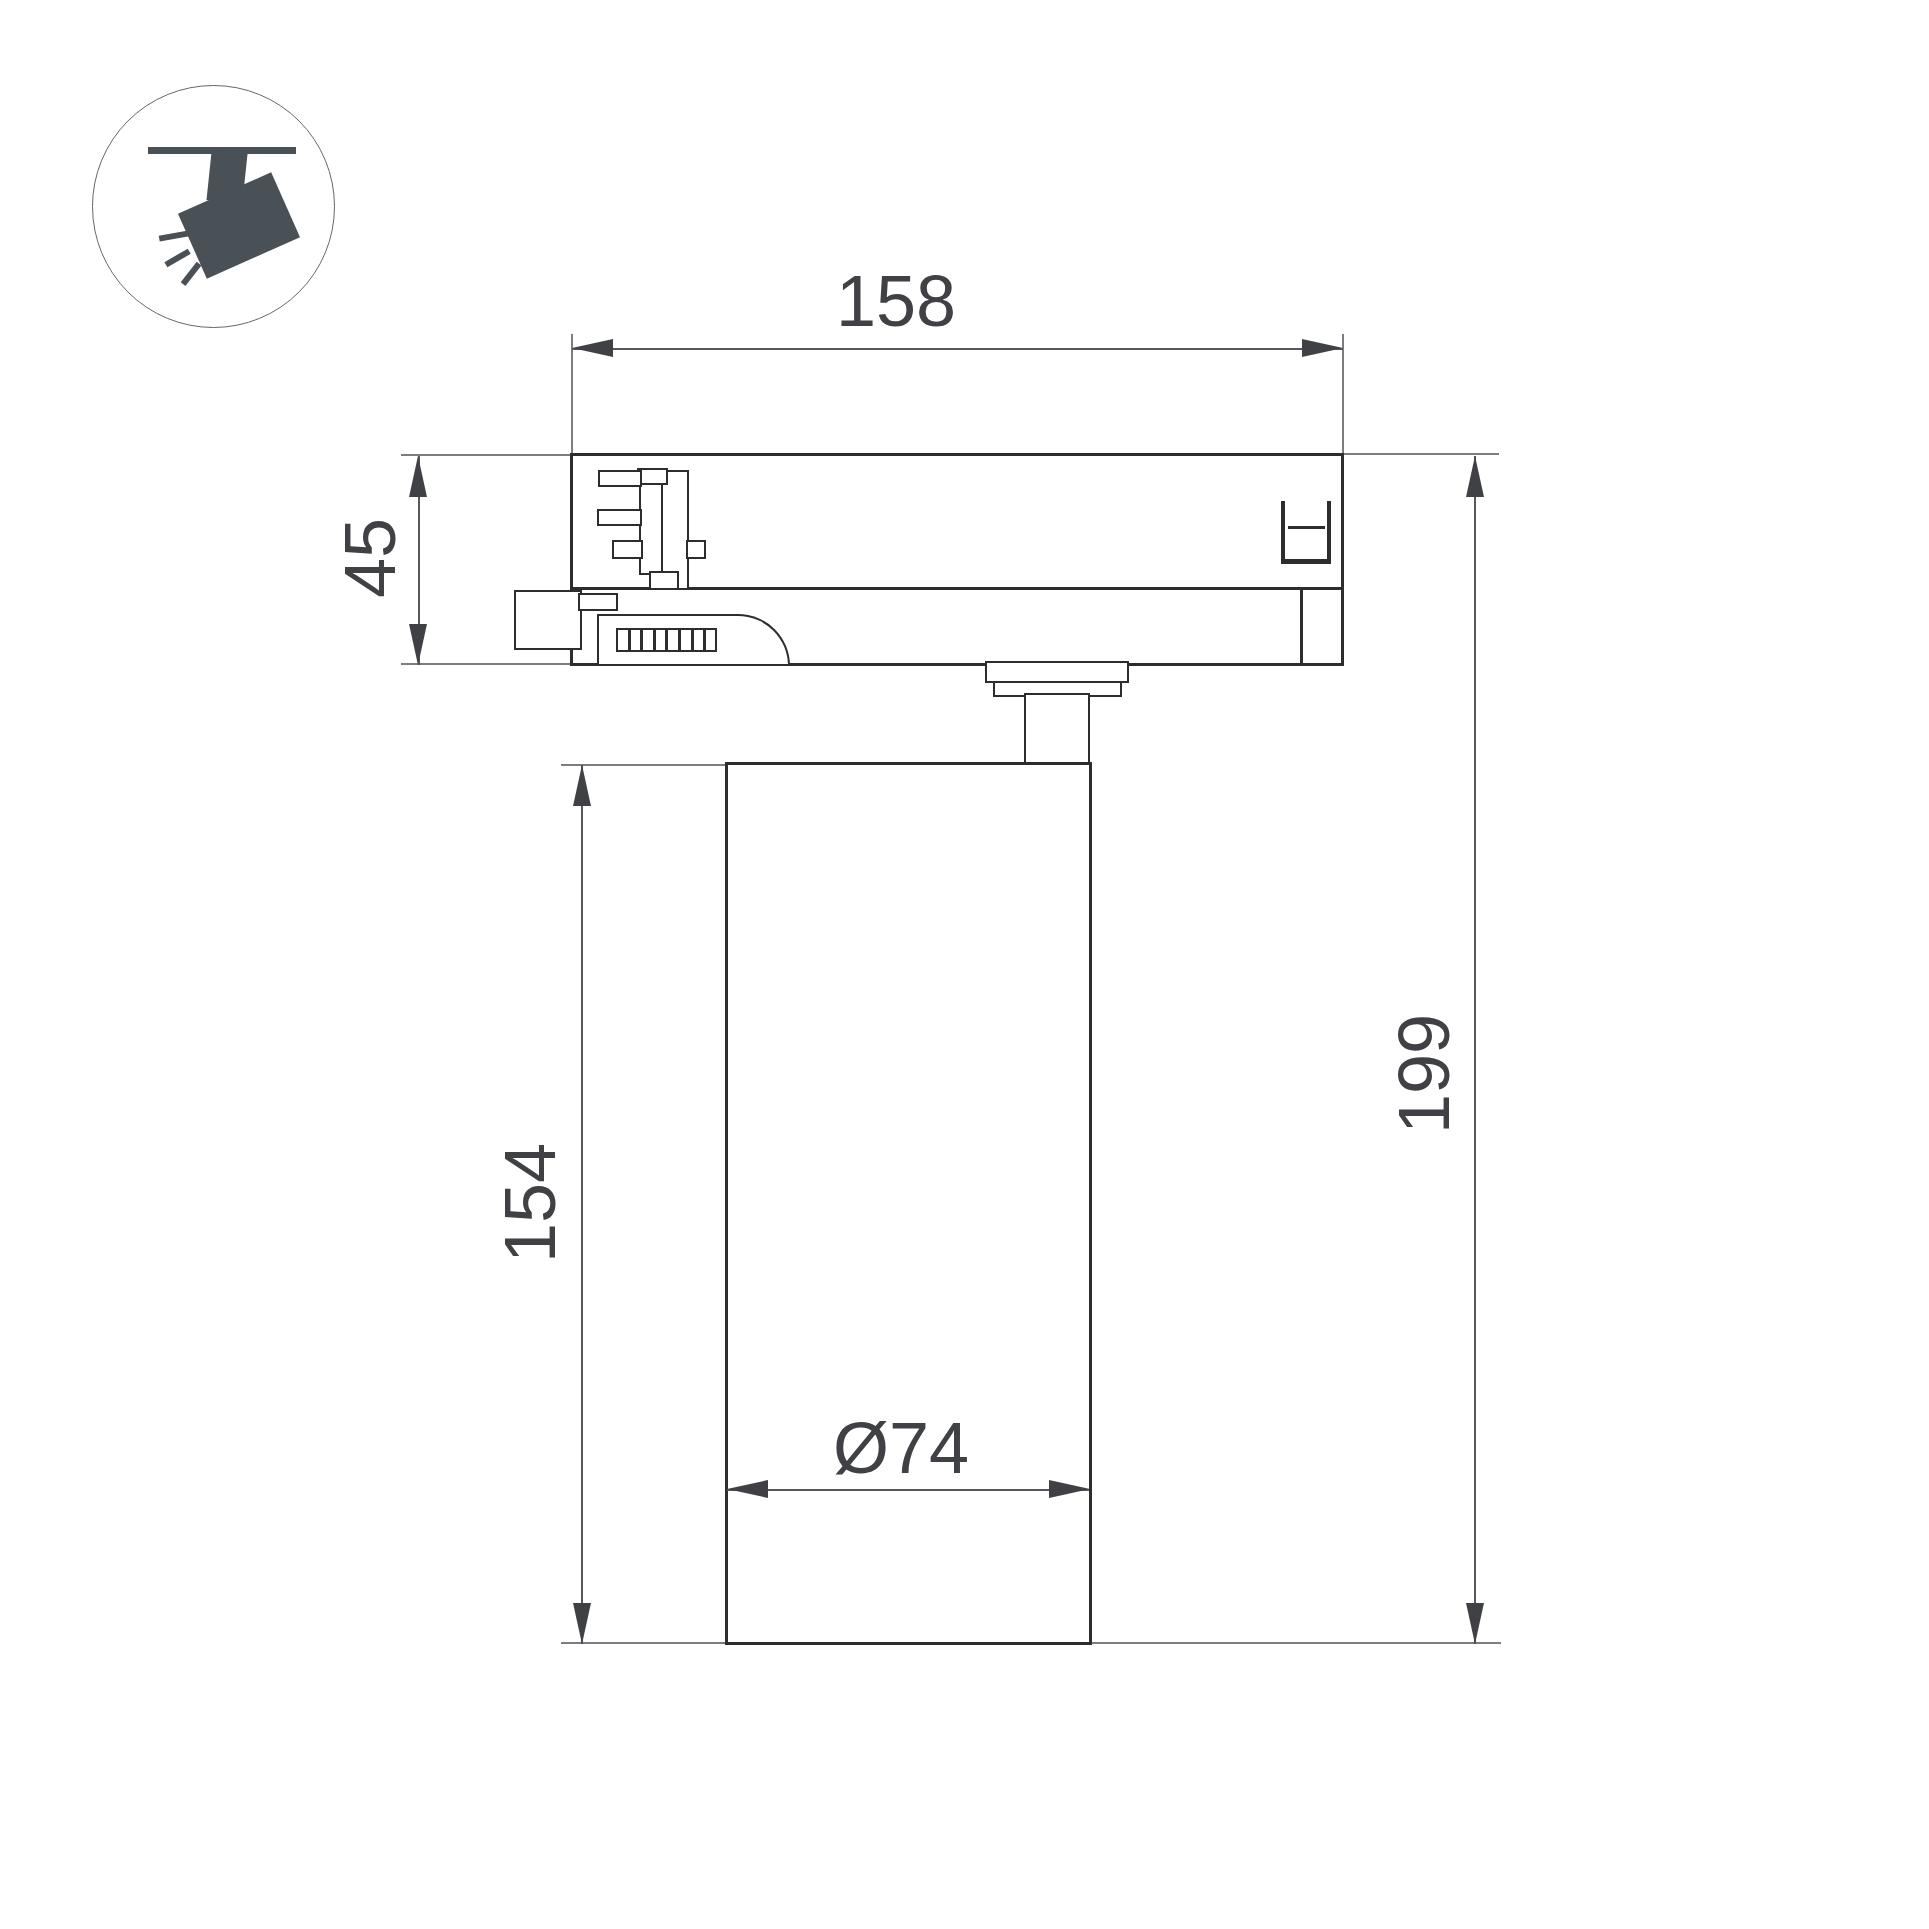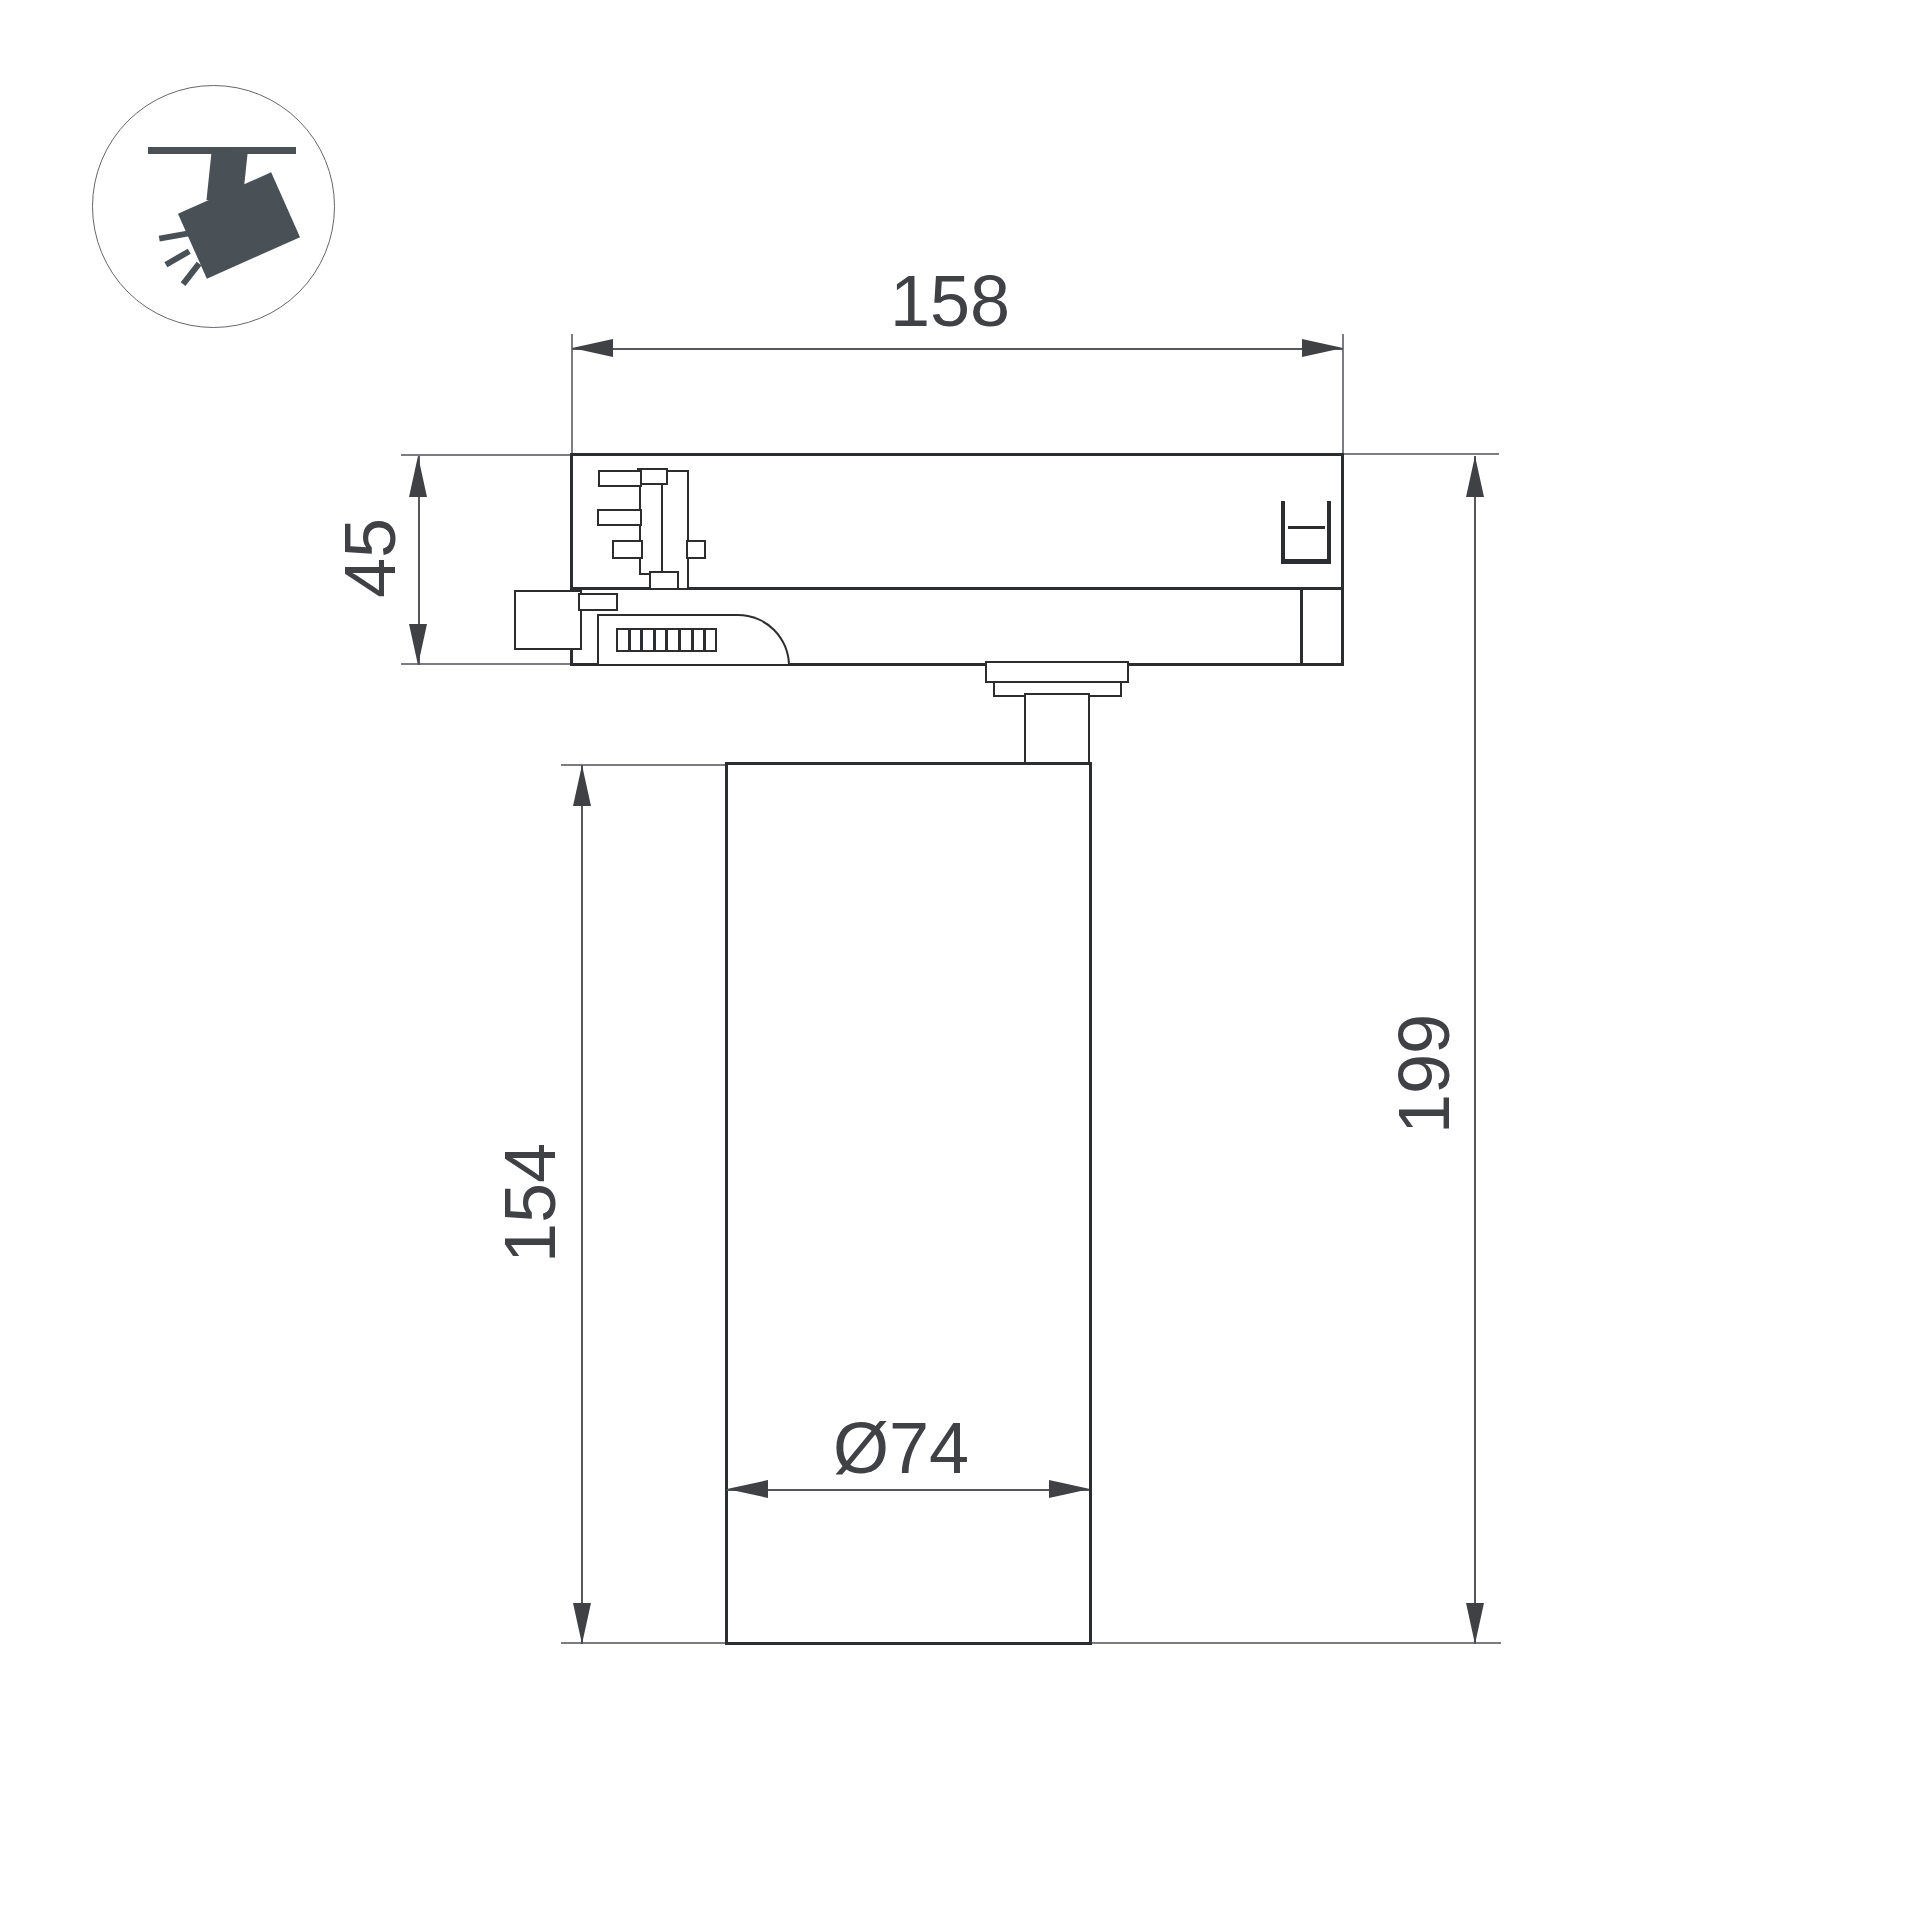--- a/index.html
+++ b/index.html
@@ -126,21 +126,21 @@
 
   <div class="box t3" style="left:985px; top:661px; width:144px; height:22px;"></div>
   <div class="box t3" style="left:993px; top:681px; width:129px; height:16.4px;"></div>
   <div class="box t3" style="left:1024px; top:693px; width:66px; height:75px;"></div>
 
   <div class="box" style="left:725px; top:762px; width:367px; height:883px;"></div>
 
   <div class="dline" style="left:572px; top:348px; width:771px; height:1.9px;"></div>
   <div class="arrow left" style="left:572px; top:339px;"></div>
   <div class="arrow right" style="left:1302px; top:339px;"></div>
-  <div class="dim-label" style="left:950px; top:301px;">158</div>
+  <div class="dim-label" style="left:896px; top:301px;">158</div>
 
   <div class="dline" style="left:418px; top:456px; width:1.9px; height:209px;"></div>
   <div class="arrow up" style="left:409px; top:456px;"></div>
   <div class="arrow down" style="left:409px; top:624px;"></div>
   <div class="dim-label vert" style="left:370px; top:558px;">45</div>
 
   <div class="dline" style="left:581px; top:765px; width:1.9px; height:879px;"></div>
   <div class="arrow up" style="left:573px; top:765px;"></div>
   <div class="arrow down" style="left:573px; top:1603px;"></div>
   <div class="dim-label vert" style="left:530px; top:1203px;">154</div>

